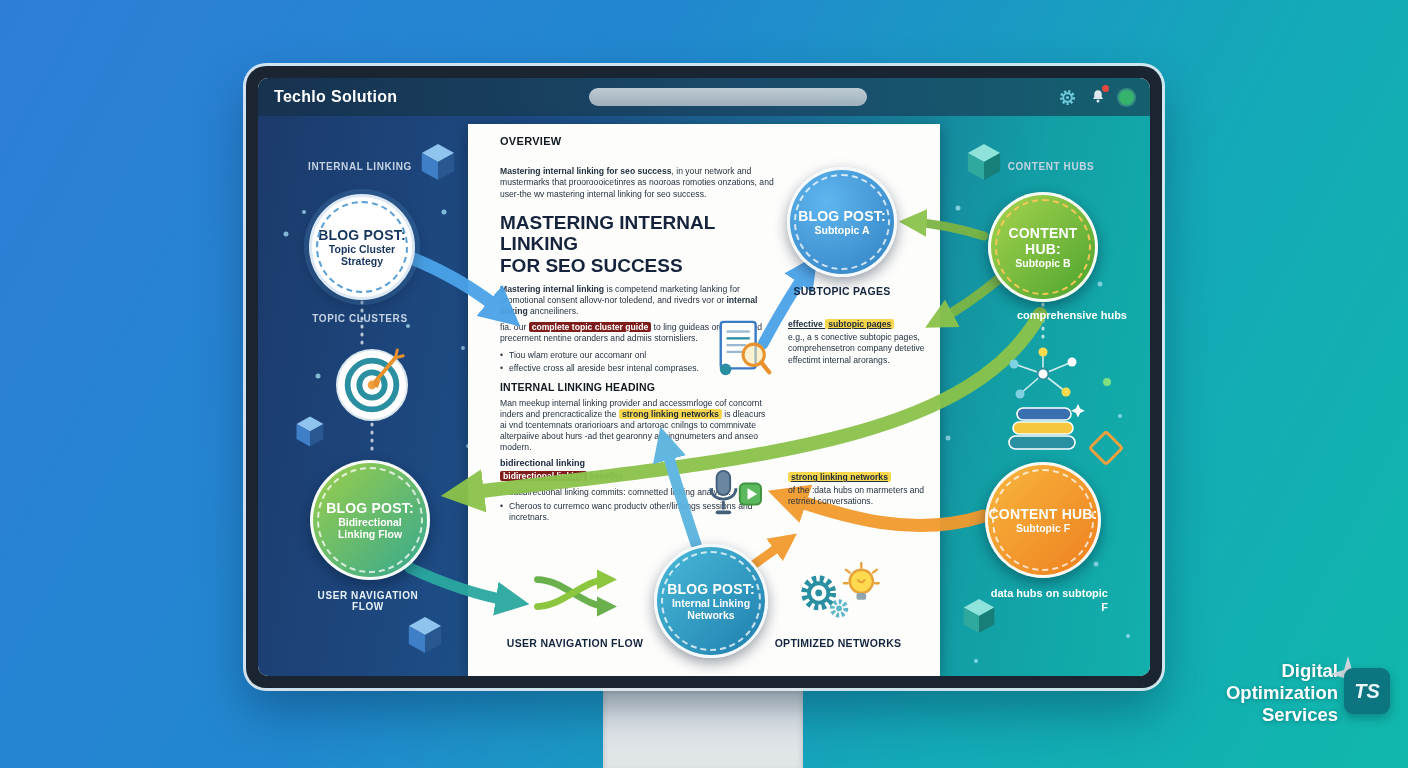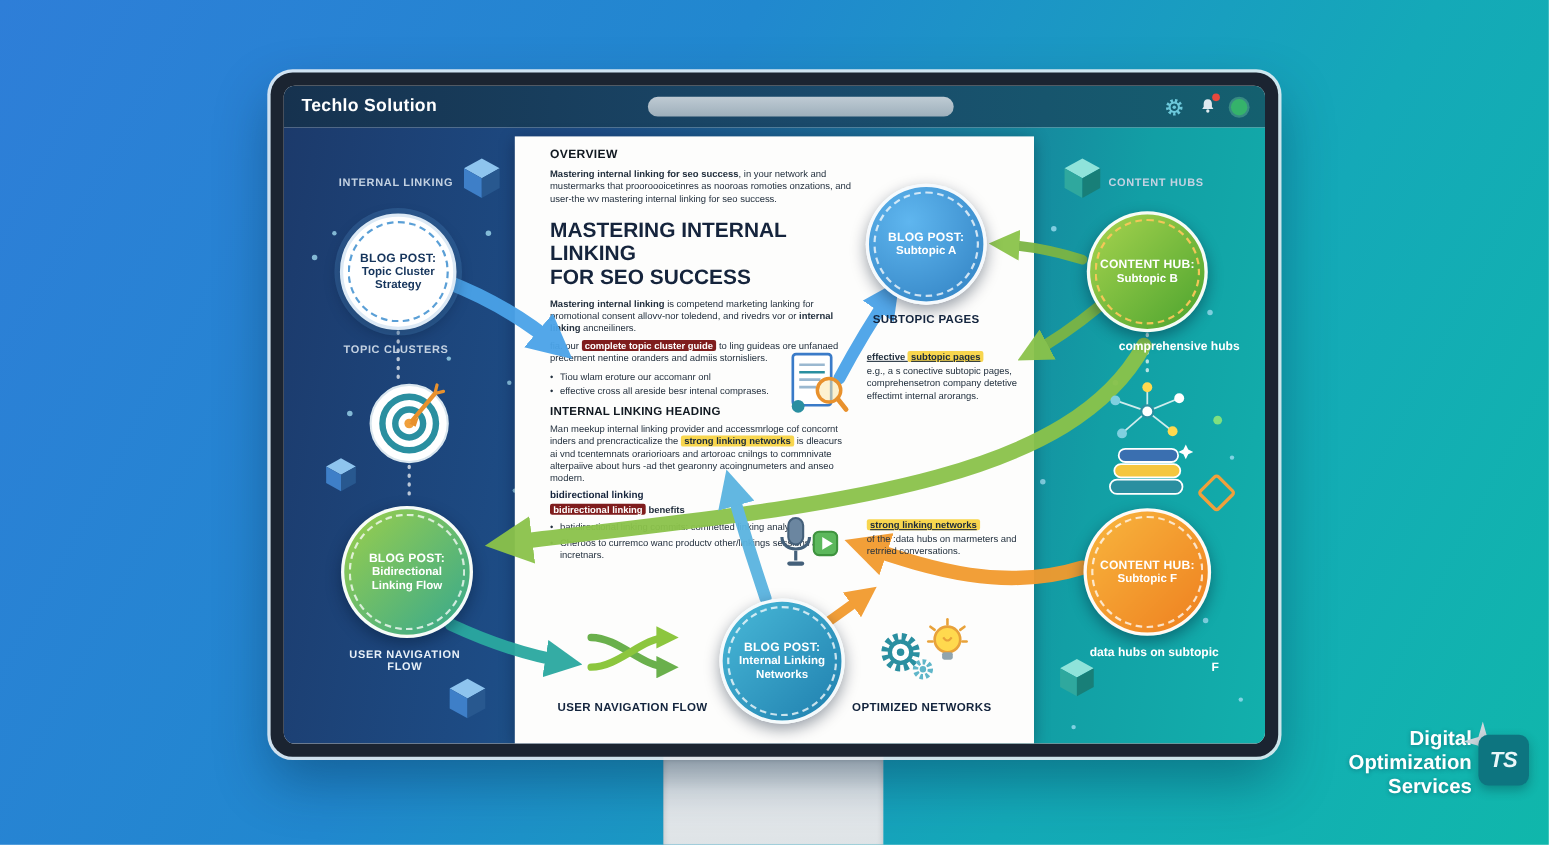--- a/index.html
+++ b/index.html
@@ -37,38 +37,38 @@
   
   .canvas { position: relative; flex: 1;
             background: linear-gradient(100deg, #1c3a6b 0%, #1d4c85 28%, #1b6e97 55%, #129fa5 80%, #12b0ac 100%); }
   .deco, .arrows { position: absolute; inset: 0; width: 100%; height: 100%; pointer-events: none; }
   .deco { z-index: 1; } .arrows { z-index: 3; opacity: .95; }
 
   .panel { position: absolute; left: 210px; top: 8px; bottom: 0; width: 472px; z-index: 2;
            background: #fdfdfc; box-shadow: 0 3px 14px rgba(0,10,30,.35); }
   .copy { position: absolute; left: 32px; top: 10px; width: 274px; font-size: 8.6px;
           line-height: 1.3; color: #24313f; }
-  .h-over { font-size: 11px; font-weight: bold; color: #101820; letter-spacing: .3px; margin-bottom: 5px; }
+  .h-over { font-size: 11px; font-weight: bold; color: #101820; letter-spacing: .3px; margin-bottom: 18px; }
   .main-title { font-size: 19px; font-weight: 800; color: #15243c; line-height: 1.14; margin: 12px 0 7px; }
   .h-sec { font-size: 10.5px; font-weight: bold; color: #101820; margin: 7px 0 3px; letter-spacing: .2px; }
   .copy p { margin-bottom: 5px; }
   .copy ul { list-style: none; margin: 2px 0 6px; }
   .copy li { position: relative; padding-left: 9px; margin-bottom: 2px; }
   .copy li::before { content: "•"; position: absolute; left: 0; top: 0; }
   .bi-head { font-weight: bold; color: #15243c; margin-bottom: 1px !important; font-size: 9px; }
   .hl-blue { background: #7f1d1d; color: #fff; padding: 0 3px; border-radius: 2px; font-weight: bold; }
   .hl-yellow { background: #f8d64e; color: #1c2b3a; padding: 0 3px; border-radius: 2px; font-weight: bold; }
 
   
   .node { position: absolute; z-index: 4; border-radius: 50%; display: flex; flex-direction: column;
           align-items: center; justify-content: center; text-align: center; color: #fff;
           border: 3px solid rgba(255,255,255,.95); box-shadow: 0 5px 14px rgba(0,18,40,.4); }
   .node::before { content: ""; position: absolute; inset: 4px; border-radius: 50%;
                   border: 2px dashed rgba(255,255,255,.75); }
-  .node .kicker { font-size: 11px; font-weight: bold; letter-spacing: .2px; }
+  .node .kicker { font-size: 14px; font-weight: bold; letter-spacing: .2px; }
   .node .ntitle { font-size: 10.5px; font-weight: bold; line-height: 1.15; padding: 0 10px; }
   .node-topic { background: #fff; color: #16355c; border-color: #dce9f5;
                 box-shadow: 0 0 0 5px rgba(90,160,220,.22), 0 5px 14px rgba(0,18,40,.35); }
   .node-topic::before { border-color: #5a9fd6; }
   .node-subtopic-a { background: radial-gradient(circle at 35% 30%, #5fb6ef, #2f7fc0); }
   .node-bidir { background: linear-gradient(135deg, #9ccf4a, #35a88f); }
   .node-networks { background: linear-gradient(135deg, #49b9d8, #1f7fae); }
   .node-hub-b { background: linear-gradient(135deg, #a8d44f, #4ba32e); }
   .node-hub-b::before { border-color: rgba(250,200,90,.95); }
   .node-hub-f { background: linear-gradient(135deg, #f8b63e, #ee7f1f); }

